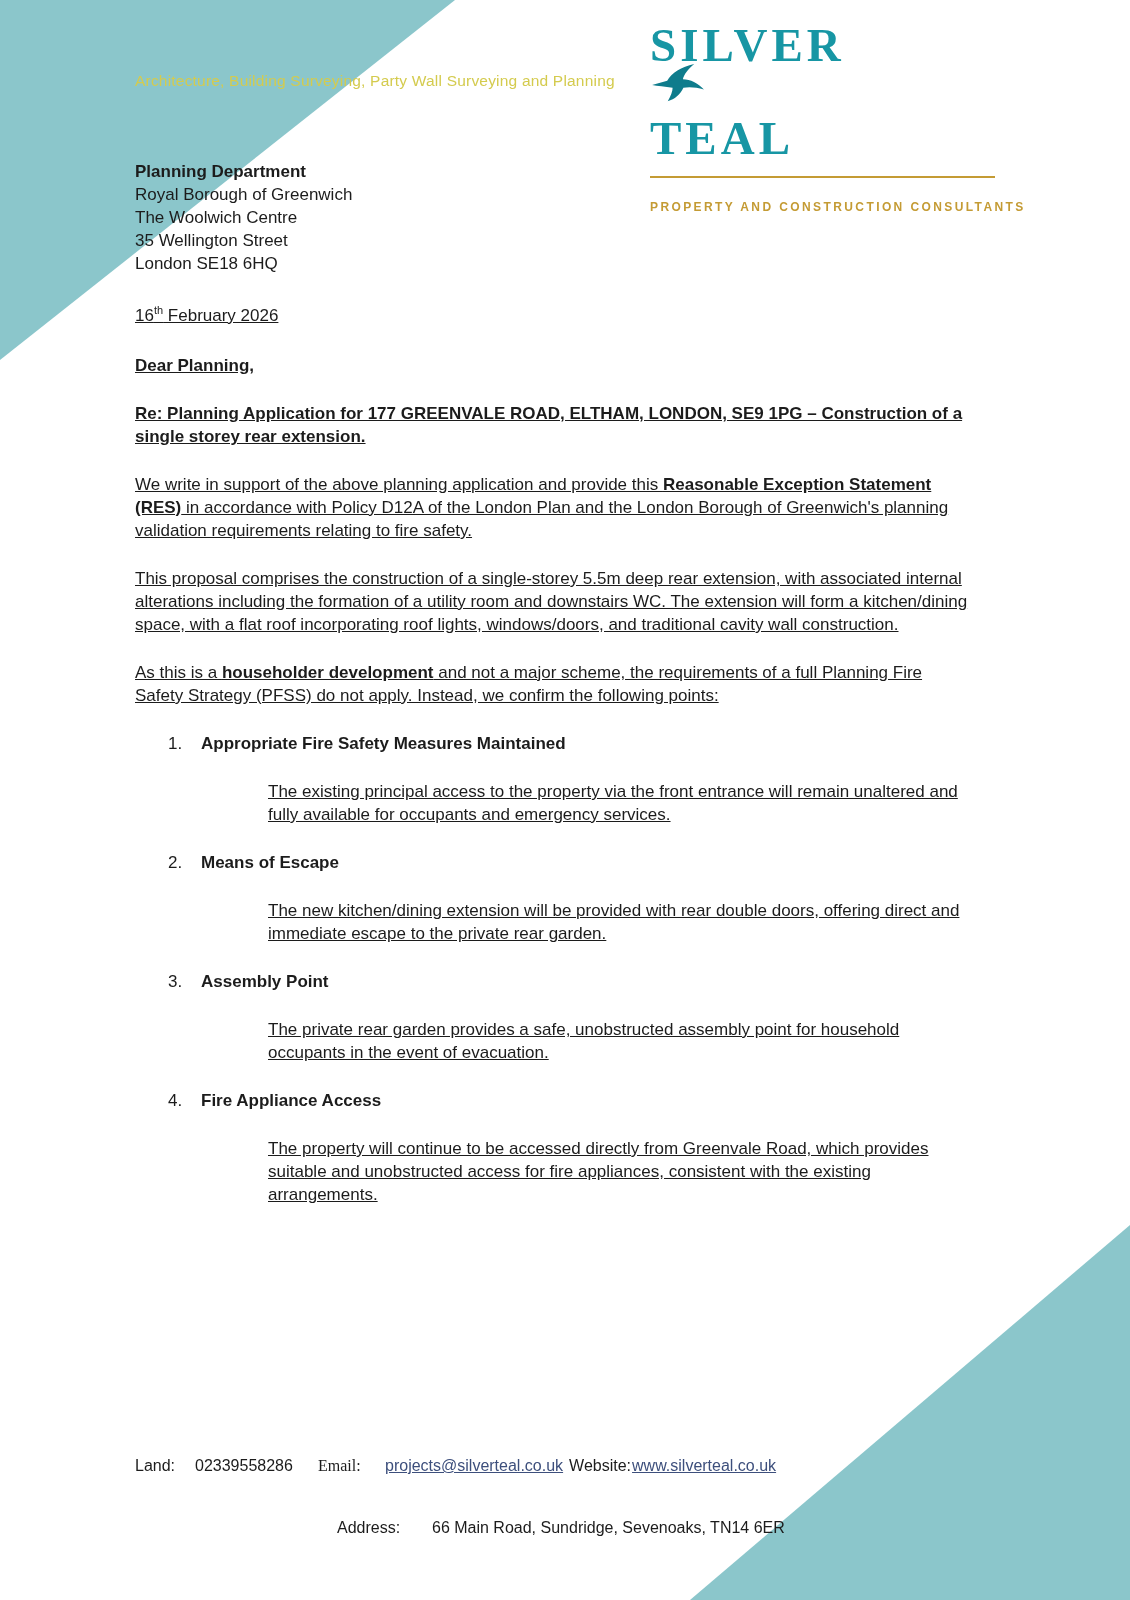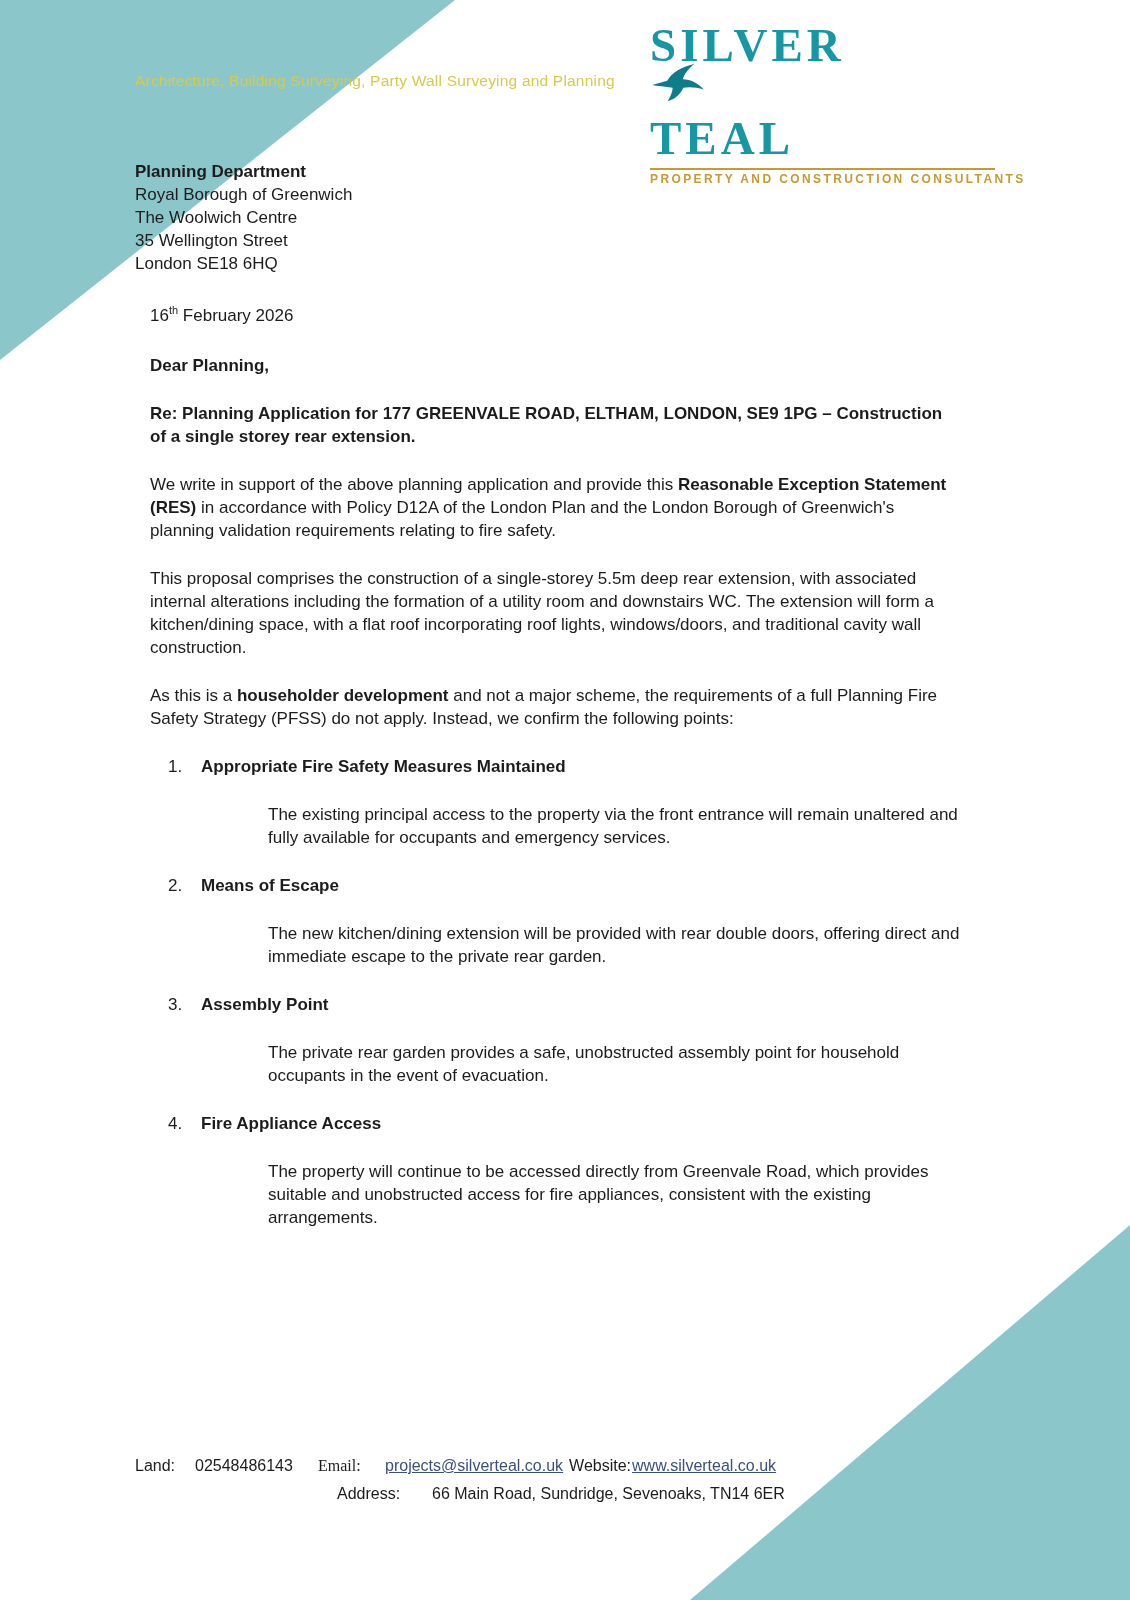--- a/index.html
+++ b/index.html
@@ -53,33 +53,33 @@
     font-weight:bold;font-size:47px;line-height:1;
     letter-spacing:4px;color:var(--logo_teal);flex-direction:column;
   }
   .bird{
     width:54px;height:46px;flex:0 0 auto;
     margin:0 1px;align-self:flex-start;
     position:relative;top:-8px;
   }
   .bird svg{width:100%;height:100%;display:block;fill:var(--bird);}
   .logo-sub{
-    margin-top:6px;padding-top:2px;
+    margin-top:14px;padding-top:22px;
     border-top:2px solid var(--gold);
     color:var(--gold);
     font-size:12px;font-weight:bold;letter-spacing:2.4px;
     white-space:nowrap;
     text-align:right;
   }
   
   .content{
     position:absolute;left:135px;top:160px;width:838px;
     font-size:17px;line-height:23px;z-index:2;
   }
-  .content p{margin:15px;}
+  .content p{margin:0;text-decoration:underline;}
   .b{font-weight:bold;}
   .recipient div{line-height:23px;}
   .date{margin-top:29px !important;}
   .date sup{font-size:11px;line-height:0;}
   .salutation{margin-top:27px !important;font-weight:bold;}
   .subject{margin-top:25px !important;font-weight:bold;}
   .para{margin-top:25px !important;}
   .list-item .item-head{margin-top:25px;padding-left:33px;}
   .list-item .num{display:inline-block;width:33px;}
   .list-item .item-title{font-weight:bold;}
@@ -89,21 +89,21 @@
     position:absolute;left:135px;top:1452px;width:900px;
     font-size:16px;line-height:28px;z-index:2;
   }
   .footer a{color:var(--link);text-decoration:underline;}
   .f-label{display:inline-block;}
   .f-land-label{width:60px;}
   .f-land-value{display:inline-block;width:123px;}
   .f-email-label{width:67px;font-family:Liberation Serif, serif;}
   .f-email-link{margin-right:6px;}
   .f-web-label{width:auto;margin-right:1px;}
-  .footer-line2{padding-left:202px;}
+  .footer-line2{padding-left:202px;margin-top:34px;}
   .f-addr-label{width:95px;}
 </style>
 </head>
 <body>
 
 <div class="page">
 
   <div class="tri-top"></div>
   <div class="tri-bottom"></div>
 
@@ -169,20 +169,20 @@
       <div class="item-head">
         <span class="num">4.</span><span class="item-title">Fire Appliance Access</span>
       </div>
       <p class="item-para">The property will continue to be accessed directly from Greenvale Road, which provides suitable and unobstructed access for fire appliances, consistent with the existing arrangements.</p>
     </div>
 
   </div>
 
   <div class="footer">
     <div class="footer-line1">
-      <span class="f-label f-land-label">Land:</span><span class="f-land-value">02548486143</span><span class="f-label f-email-label">Email:</span><a href="#" class="f-email-link">projects@silverteal.co.uk</a><span class="f-label f-web-label">Website:</span><a href="#" class="f-web-link">www.silverteal.co.uk</a>
+      <span class="f-label f-land-label">Land:</span><span class="f-land-value">02339558286</span><span class="f-label f-email-label">Email:</span><a href="#" class="f-email-link">projects@silverteal.co.uk</a><span class="f-label f-web-label">Website:</span><a href="#" class="f-web-link">www.silverteal.co.uk</a>
     </div>
     <div class="footer-line2">
       <span class="f-label f-addr-label">Address:</span><span>66 Main Road, Sundridge, Sevenoaks, TN14 6ER</span>
     </div>
   </div>
 
 </div>
 
 </body></html>

